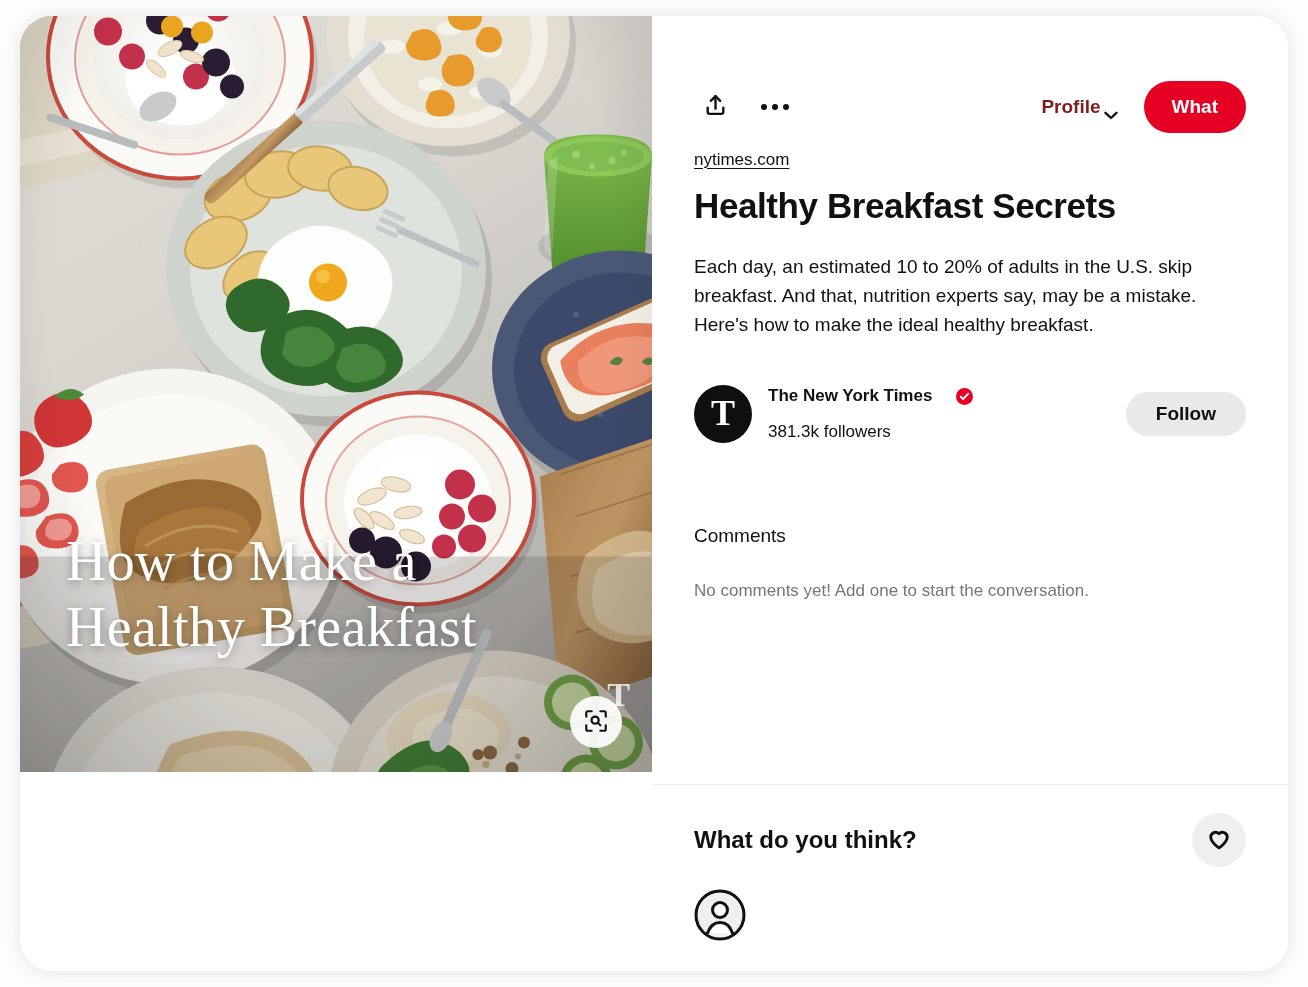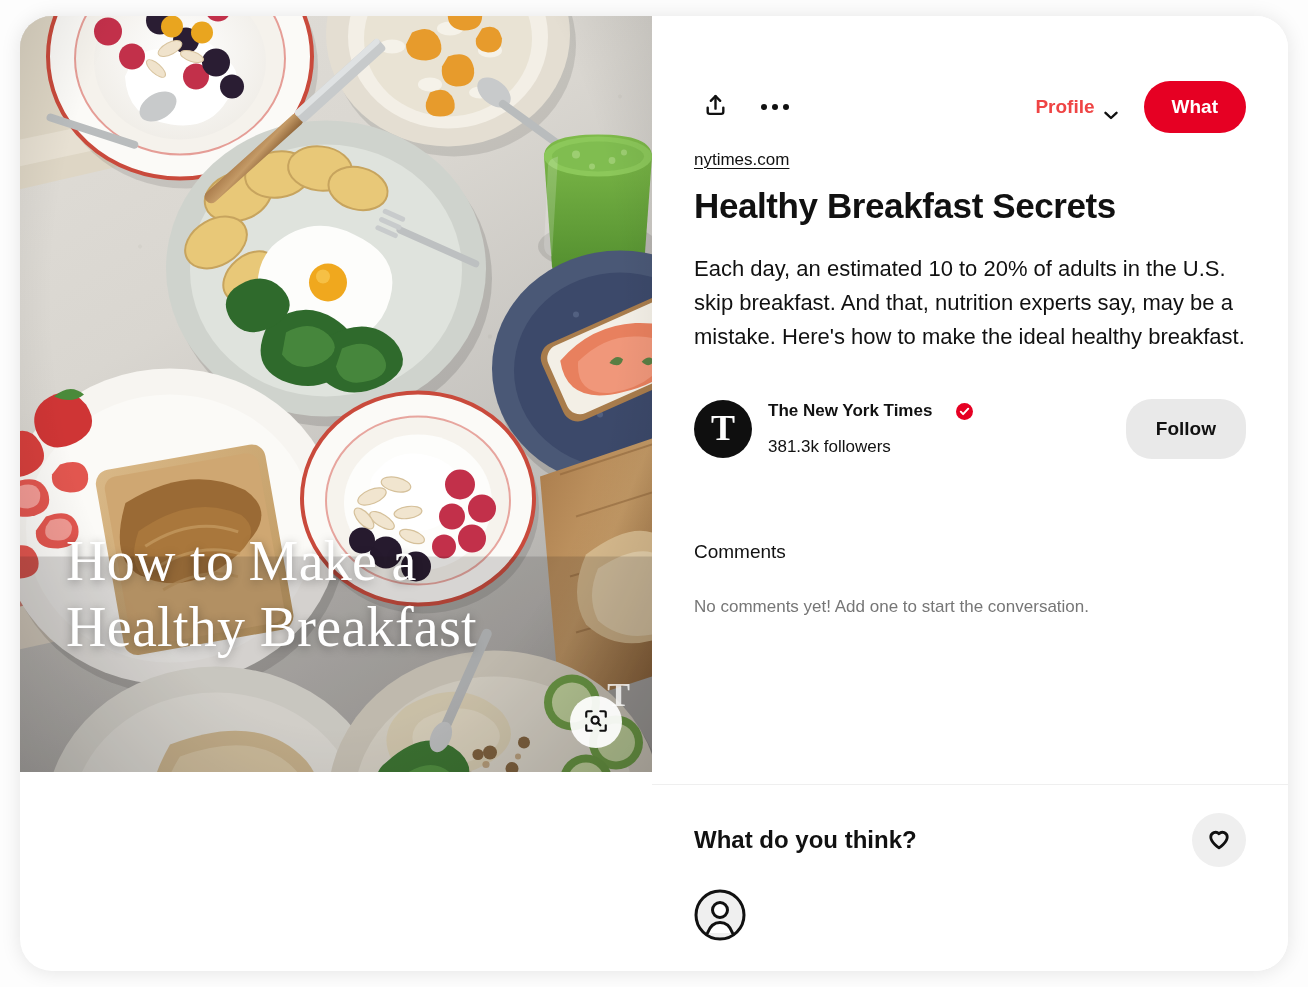--- a/index.html
+++ b/index.html
@@ -103,22 +103,22 @@
     cursor: pointer;
     background: transparent;
     border: none; padding: 0;
   }
   .tb-more { margin-left: 18px; }
   .dots { display: flex; gap: 5px; }
   .dots i { width: 6px; height: 6px; border-radius: 50%; background: #111111; display: block; }
   .tb-spacer { flex: 1 1 auto; }
 
   .profile-select {
-    display: flex; align-items: center; gap: 9px;
-    font-size: 19px; font-weight: 700; color: #ef4444;
+    display: flex; align-items: center; gap: 3px;
+    font-size: 19px; font-weight: 700; color: #7f1d1d;
     cursor: pointer; padding: 6px 4px; border-radius: 8px;
     background: transparent; border: none;
     font-family: "Liberation Sans", sans-serif;
   }
   .chev { width: 14px; height: 9px; display: block; }
 
   .save-btn {
     margin-left: 22px;
     background: #e60023;
     color: #ffffff;
@@ -142,21 +142,21 @@
   .pin-title {
     font-size: 35px;
     font-weight: 700;
     line-height: 1.15;
     letter-spacing: -0.4px;
     color: #111111;
     margin: 0 0 26px 0;
   }
 
   .pin-desc {
-    font-size: 22px;
+    font-size: 19px;
     line-height: 1.53;
     color: #111111;
     margin: 0 0 46px 0;
     max-width: 570px;
   }
 
   .creator-row {
     display: flex;
     align-items: center;
     margin-bottom: 82px;
@@ -180,21 +180,21 @@
   .creator-name-row { display: flex; align-items: center; gap: 24px; }
   .creator-name { font-size: 17px; font-weight: 700; color: #111111; }
   .verified { width: 17px; height: 17px; display: block; }
   .creator-followers { font-size: 17px; color: #111111; margin-top: 16px; }
   .follow-btn {
     margin-left: auto;
     background: #e9e9e9;
     color: #111111;
     font-size: 19px; font-weight: 700;
     border: none; border-radius: 26px;
-    height: 60px; padding: 0 30px;
+    height: 44px; padding: 0 30px;
     cursor: pointer;
     font-family: "Liberation Sans", sans-serif;
   }
 
   .comments-heading {
     font-size: 19px; font-weight: 400; color: #111111;
     margin: 0 0 34px 0;
   }
   .comments-empty {
     font-size: 17px; color: #767676; margin: 0;

